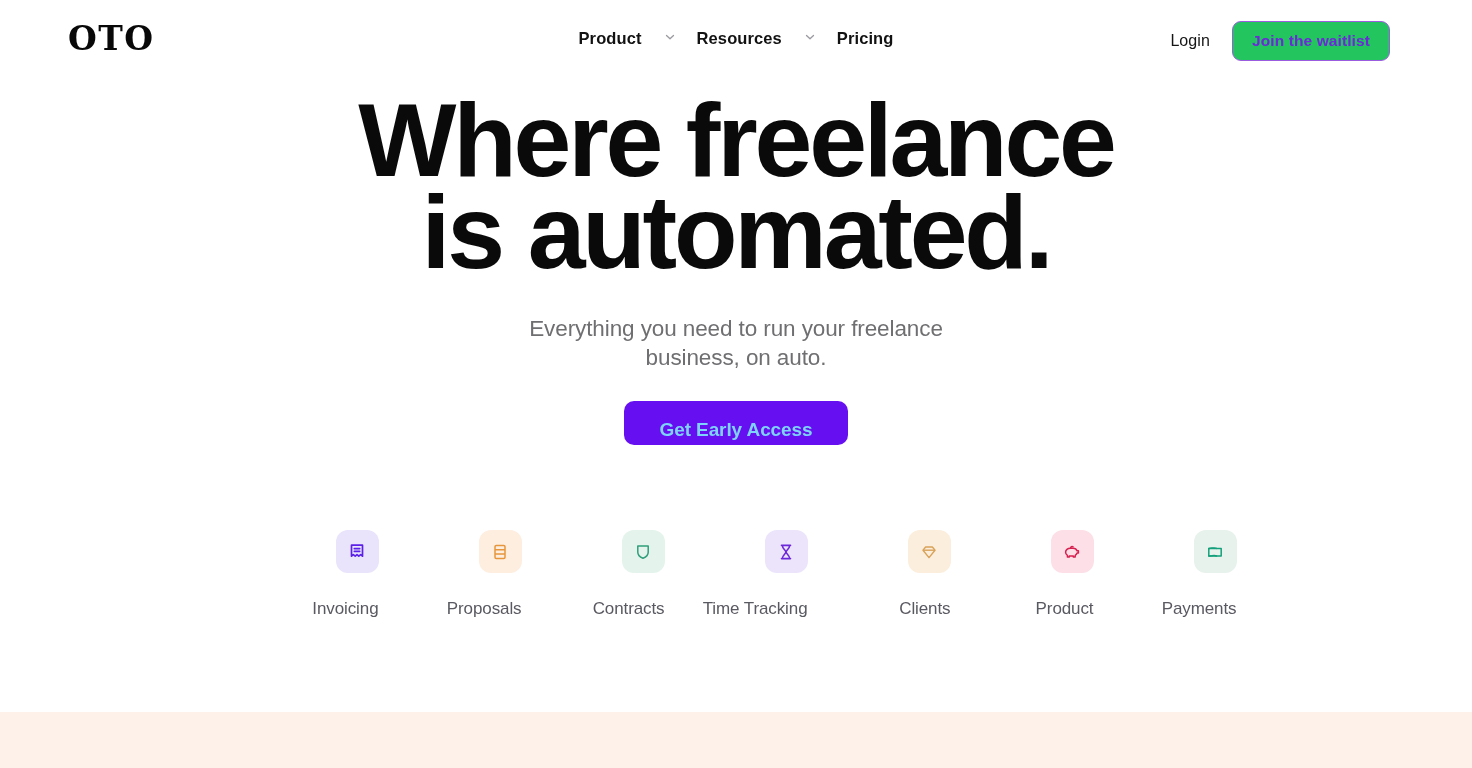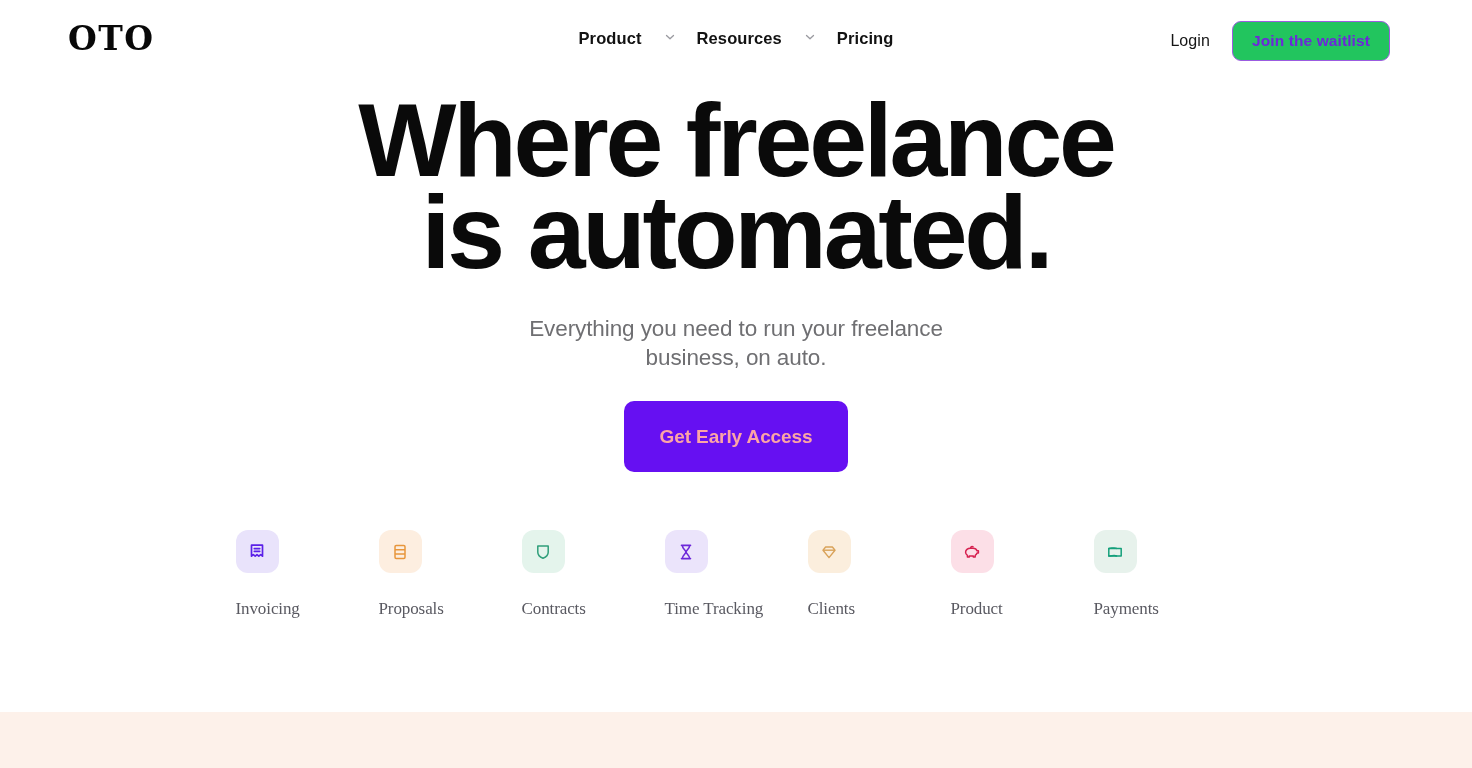--- a/index.html
+++ b/index.html
@@ -144,51 +144,50 @@
   }
 
   .cta-wrap {
     margin-top: 29px;
     display: flex;
     justify-content: center;
   }
 
   .cta-btn {
     background: #6610f2;
-    color: #fca5a5;
+    color: #7dd3fc;
     border: none;
     border-radius: 10px;
     font-size: 19px;
     font-weight: 700;
     font-family: "Liberation Sans", sans-serif;
     padding: 0 36px;
-    height: 71px;
+    height: 44px;
     line-height: 58px;
     cursor: pointer;
     letter-spacing: -0.1px;
   }
 
   
   .features {
     position: absolute;
     top: 530px;
     left: 0;
     width: 1472px;
     display: flex;
     justify-content: center;
     gap: 0;
   }
 
   .feature {
     width: 143px;
     display: flex;
     flex-direction: column;
-    align-items: flex-start;
-    cursor: pointer;
-    font-family: Liberation Serif, serif;
+    align-items: flex-end;
+    cursor: pointer;
   }
 
   .feature-icon {
     width: 43px;
     height: 43px;
     border-radius: 12px;
     display: flex;
     align-items: center;
     justify-content: center;
   }

